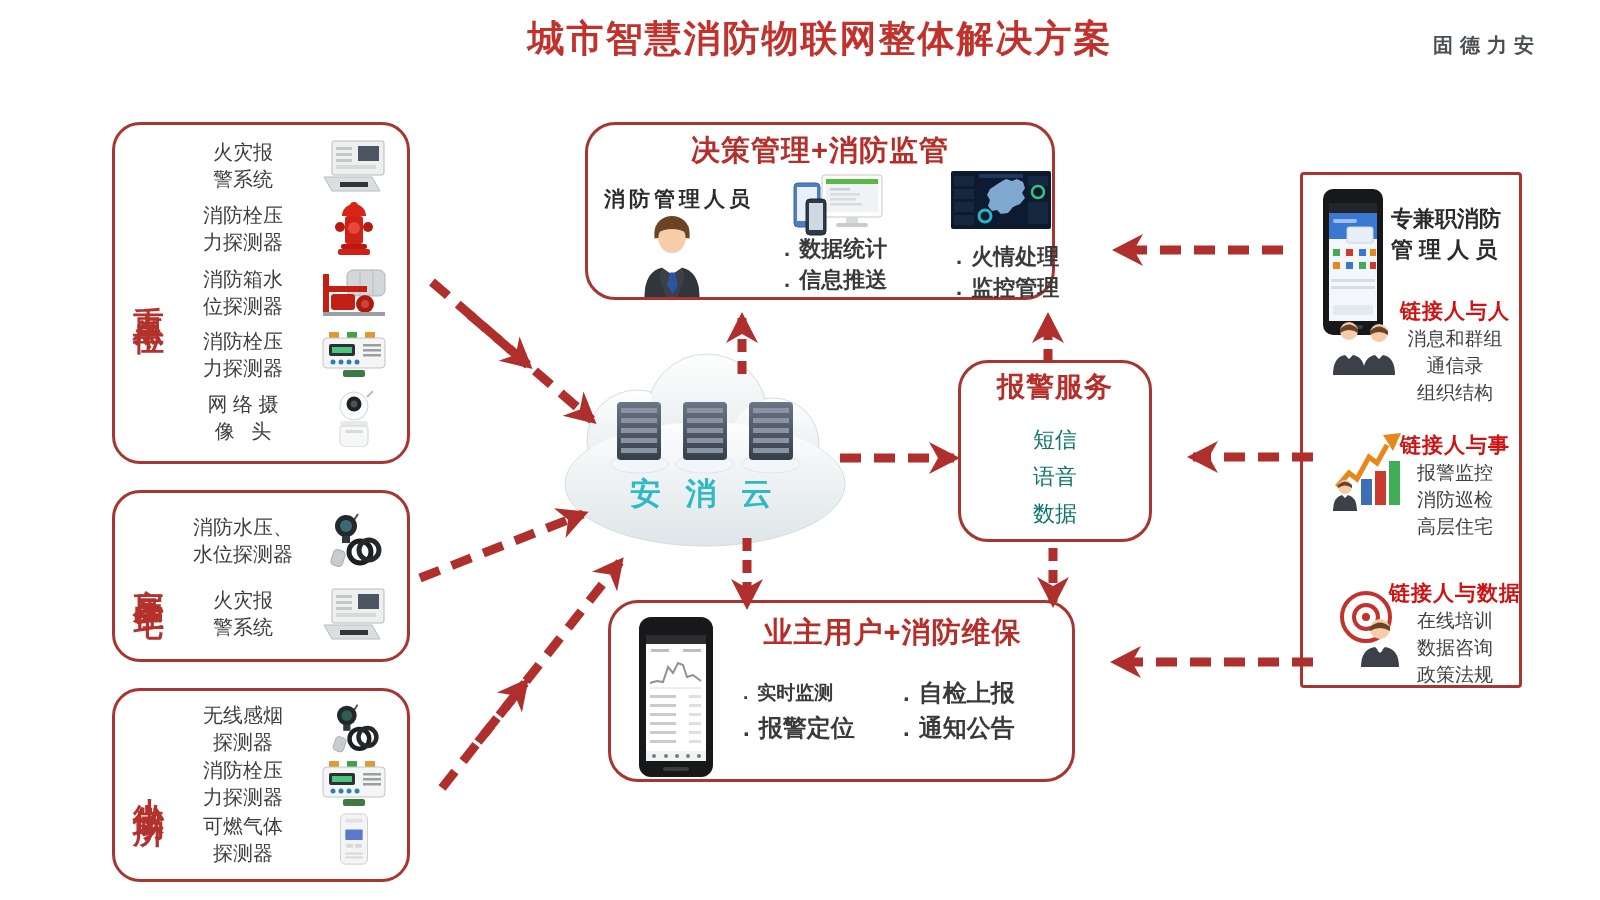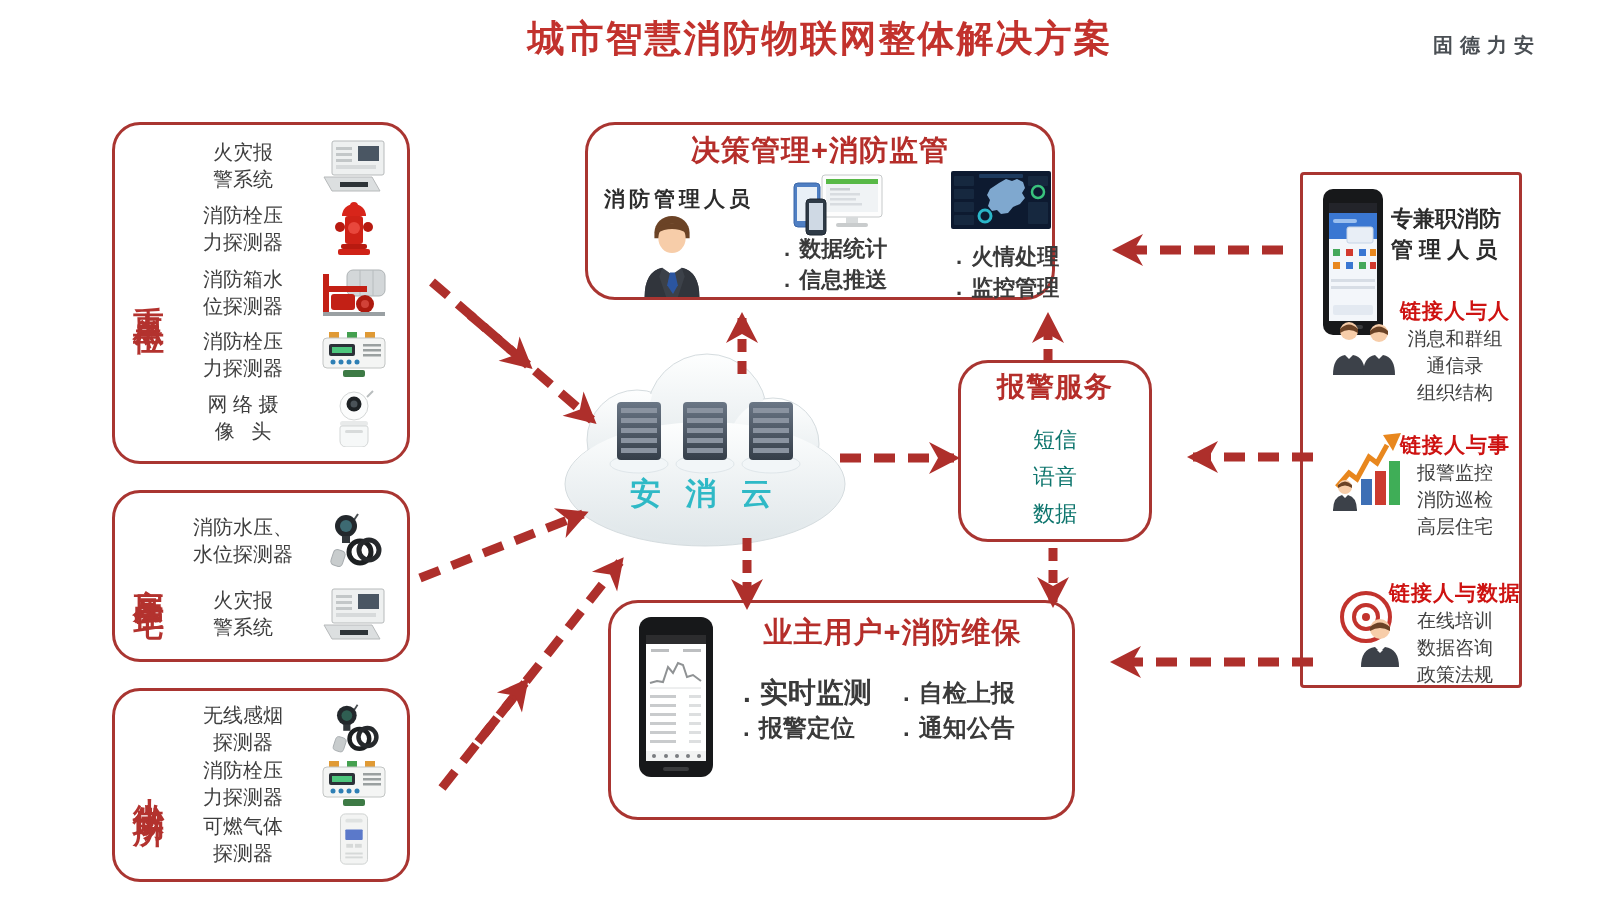--- a/index.html
+++ b/index.html
@@ -393,21 +393,21 @@
 
   <div class="abs rbox rbox-sm" style="left:958px;top:360px;width:194px;height:182px;">
     <div class="box-title" style="top:5px;font-size:28px;">报警服务</div>
     <div class="abs" style="left:0;right:0;top:58px;">
       <div class="alarm-item">短信</div>
       <div class="alarm-item">语音</div>
       <div class="alarm-item">数据</div>
     </div>
   </div>
 
-  <div class="abs rbox rbox-sm" style="left:608px;top:600px;width:467px;height:220px;">
+  <div class="abs rbox rbox-sm" style="left:608px;top:600px;width:467px;height:182px;">
     <svg class="abs" style="left:26px;top:12px;" width="78" height="164" viewBox="0 0 78 164">
       <rect x="2" y="2" width="74" height="160" rx="12" fill="#17181a"></rect>
       <rect x="9" y="20" width="60" height="126" fill="#ffffff"></rect>
       <rect x="9" y="20" width="60" height="9" fill="#2c2c2e"></rect>
       <rect x="14" y="34" width="18" height="3" fill="#bdbfc1"></rect>
         <rect x="46" y="34" width="18" height="3" fill="#bdbfc1"></rect>
       <polyline points="13,68 20,66 26,67 31,52 36,58 41,48 46,50 50,62 56,60 64,66" fill="none" stroke="#8f9294" stroke-width="2"></polyline>
       <line x1="13" y1="73" x2="64" y2="73" stroke="#dcdedf"></line>
       <rect x="13" y="80" width="26" height="3" fill="#c9cbcd"></rect>
         <rect x="52" y="80" width="12" height="3" fill="#dddfe0"></rect>
@@ -424,21 +424,21 @@
       <rect x="9" y="136" width="60" height="10" fill="#f2f3f3"></rect>
       <circle cx="17" cy="141" r="2" fill="#7a7d80"></circle>
         <circle cx="29" cy="141" r="2" fill="#7a7d80"></circle>
         <circle cx="40" cy="141" r="2" fill="#7a7d80"></circle>
         <circle cx="51" cy="141" r="2" fill="#7a7d80"></circle>
         <circle cx="62" cy="141" r="2" fill="#7a7d80"></circle>
       <rect x="26" y="152" width="26" height="4" rx="2" fill="#3a3b3d"></rect>
     </svg>
     <div class="box-title" style="left:110px;right:8px;top:10px;">业主用户+消防维保</div>
     <div class="abs" style="left:132px;top:72px;">
-      <div class="blt" style="font-size:28px;line-height:35px;">实时监测</div>
+      <div class="blt" style="font-size:19px;line-height:35px;">实时监测</div>
       <div class="blt" style="font-size:24px;line-height:35px;">报警定位</div>
     </div>
     <div class="abs" style="left:292px;top:72px;">
       <div class="blt" style="font-size:24px;line-height:35px;">自检上报</div>
       <div class="blt" style="font-size:24px;line-height:35px;">通知公告</div>
     </div>
   </div>
 
   <div class="abs rbox" style="left:1300px;top:172px;width:222px;height:516px;border-radius:4px;">
     <svg class="abs" style="left:18px;top:12px;" width="64" height="150" viewBox="0 0 64 150">

